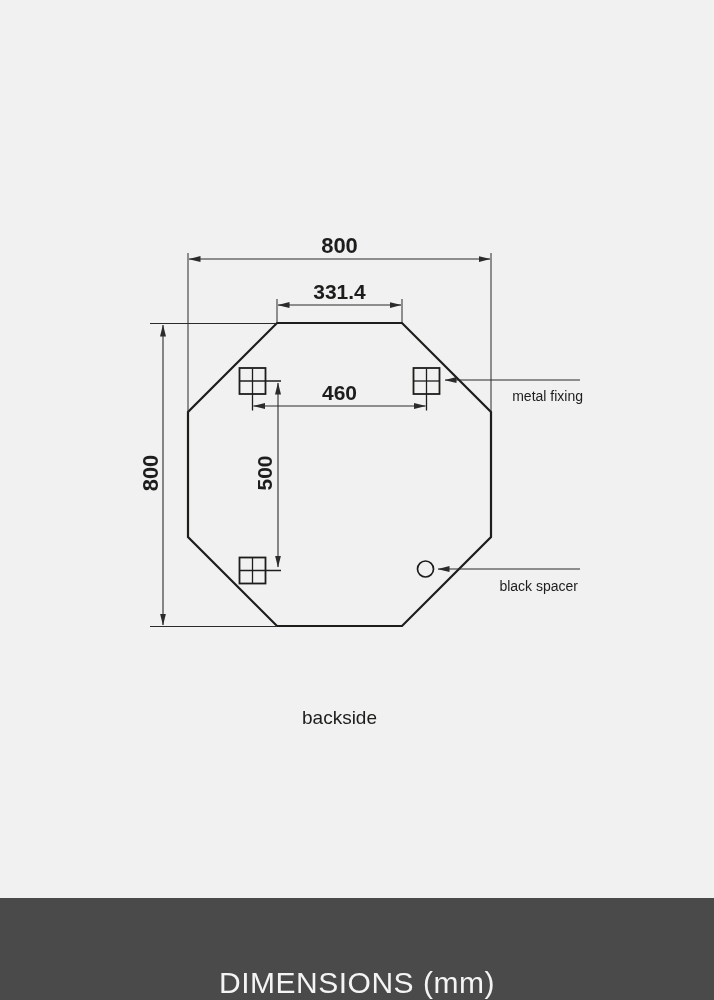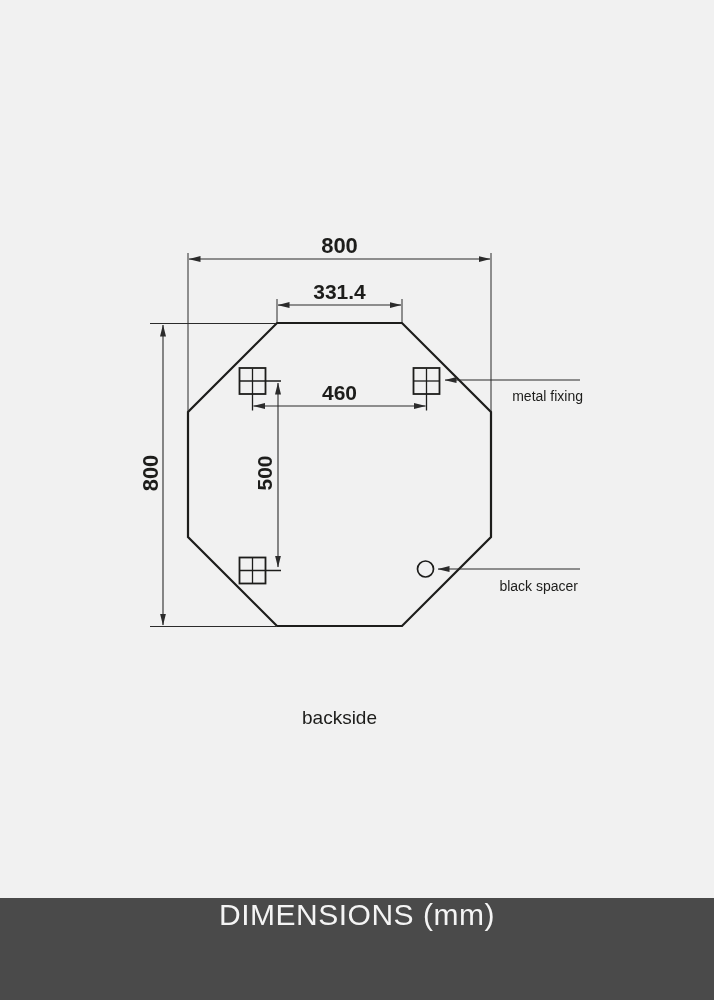--- a/index.html
+++ b/index.html
@@ -25,21 +25,21 @@
   
   text { fill: #1d1d1b; }
   .num        { font-family: "Liberation Sans", sans-serif; font-weight: 700; font-size: 21px; }
   .num-lg     { font-family: "Liberation Sans", sans-serif; font-weight: 700; font-size: 22px; }
   .callout    { font-family: "Liberation Sans", sans-serif; font-weight: 400; font-size: 14px; }
   .view-label { font-family: "Liberation Sans", sans-serif; font-weight: 400; font-size: 19px; }
 
   .footer {
     position: absolute; left: 0; top: 898px; width: 714px; height: 102px;
     background: #4a4a4a;
-    display: flex; align-items: flex-start; justify-content: center;
+    display: flex; align-items: flex-end; justify-content: center;
   }
   .footer span {
     color: #f4f4f4; font-size: 30px; font-weight: 400; letter-spacing: 0.5px;
     font-family: "Liberation Sans", sans-serif;
   }
 </style>
 </head>
 <body>
 
 <div class="page">

